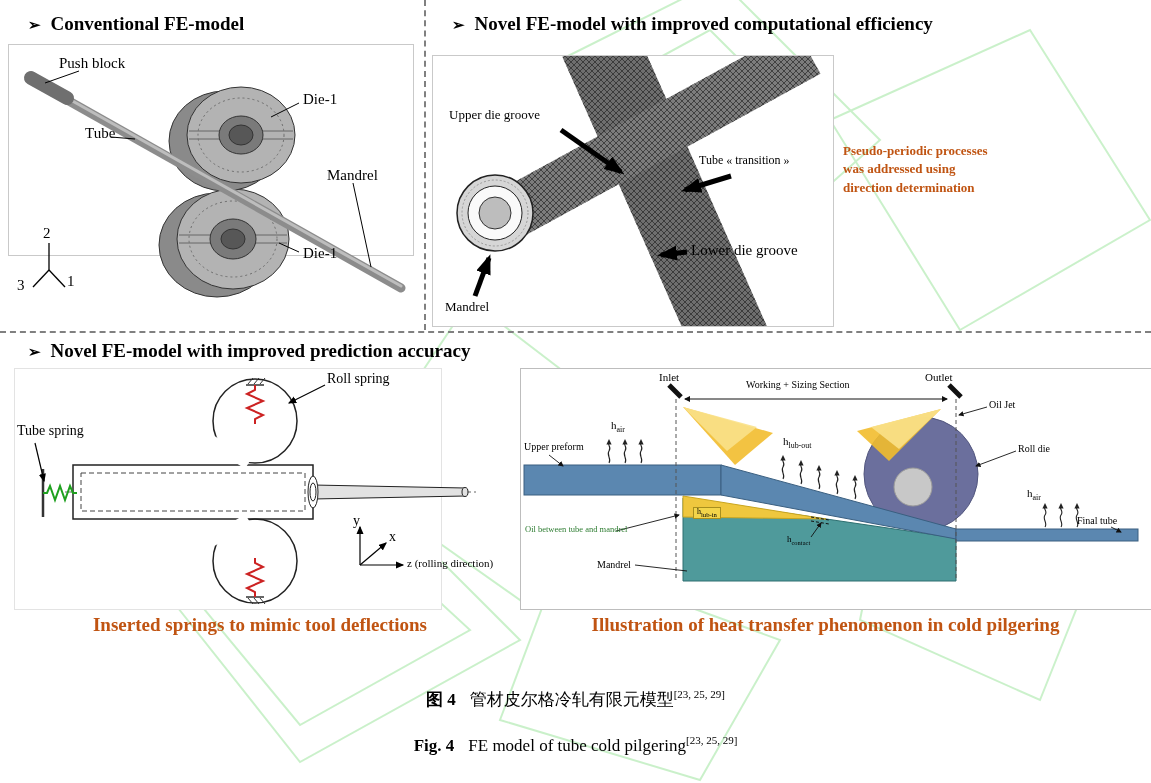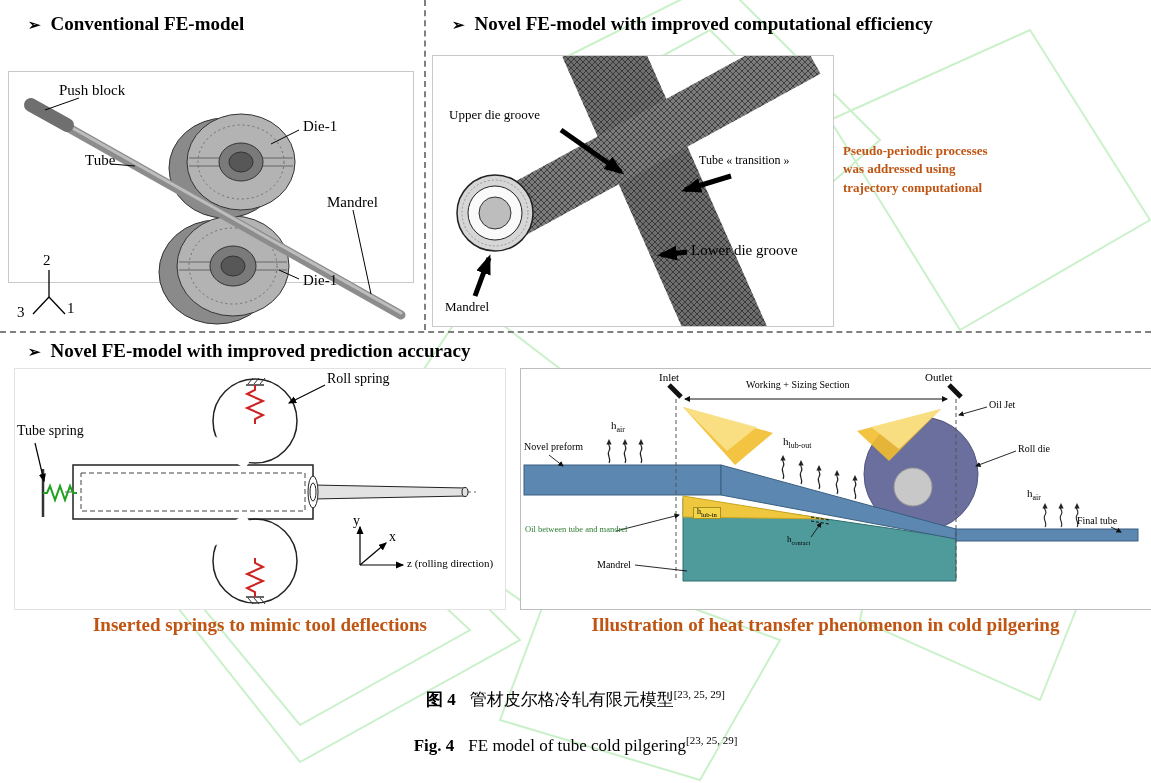--- a/index.html
+++ b/index.html
@@ -50,21 +50,21 @@
   </svg>
 
   <div class="dash-v" style="left:424px; top:0; height:330px;"></div>
   <div class="dash-h" style="left:0; top:331px; width:1151px;"></div>
 
   <div class="heading" style="left:28px; top:13px;">
     <span class="bullet">➢</span>
     <span>Conventional FE-model</span>
   </div>
 
-  <div class="panel" style="left:8px; top:71px; width:406px; height:212px;">
+  <div class="panel" style="left:8px; top:44px; width:406px; height:212px;">
     <svg width="404" height="270" viewBox="0 0 404 270">
 
       <g>
         <ellipse cx="208" cy="200" rx="58" ry="52" fill="#8a8a8a" stroke="#333"></ellipse>
         <ellipse cx="224" cy="194" rx="56" ry="50" fill="#b3b3b3" stroke="#333"></ellipse>
         <ellipse cx="224" cy="194" rx="44" ry="38" fill="none" stroke="#6d6d6d" stroke-dasharray="2,3"></ellipse>
         <line x1="170" y1="190" x2="278" y2="190" stroke="#666"></line>
         <line x1="170" y1="198" x2="278" y2="198" stroke="#666"></line>
         <ellipse cx="224" cy="194" rx="23" ry="20" fill="#7a7a7a" stroke="#333"></ellipse>
         <ellipse cx="224" cy="194" rx="12" ry="10" fill="#575757" stroke="#333"></ellipse>
@@ -148,29 +148,29 @@
     </svg>
     <span class="lbl lblB" style="left:16px; top:52px;">Upper die groove</span>
     <span class="lbl lblB" style="left:266px; top:98px; font-size:12px;">Tube « transition »</span>
     <span class="lbl lblB" style="left:258px; top:186px; font-size:15px;">Lower die groove</span>
     <span class="lbl lblB" style="left:12px; top:244px;">Mandrel</span>
   </div>
 
   <div class="note orange" style="left:843px; top:142px; width:305px;">
     <div>Pseudo-periodic processes</div>
     <div>was addressed using</div>
-    <div>trajectory computational</div>
+    <div>direction determination</div>
   </div>
 
   <div class="heading" style="left:28px; top:340px;">
     <span class="bullet">➢</span>
     <span>Novel FE-model with improved prediction accuracy</span>
   </div>
 
-  <div class="panel" style="left:14px; top:368px; width:492px; height:242px; border-color:#e3e3e3;">
+  <div class="panel" style="left:14px; top:368px; width:428px; height:242px; border-color:#e3e3e3;">
     <svg width="490" height="240" viewBox="0 0 490 240">
       <defs>
         <marker id="arrC" markerWidth="8" markerHeight="8" refX="6" refY="3" orient="auto">
           <path d="M0 0 L7 3 L0 6 Z" fill="#000"></path>
         </marker>
       </defs>
 
       <g>
         <line x1="50" y1="123" x2="462" y2="123" stroke="#666" stroke-width="1" stroke-dasharray="10,3,2,3"></line>
         <rect x="58" y="96" width="240" height="54" fill="#fff" stroke="#222" stroke-width="1.5"></rect>
@@ -301,21 +301,21 @@
       <g stroke="#111" stroke-width="1" stroke-dasharray="3,2">
         <line x1="290" y1="148" x2="308" y2="151"></line>
         <line x1="290" y1="152" x2="308" y2="155"></line>
       </g>
     </svg>
     <span class="lbl lblD hl" style="left:138px; top:2px;">Inlet</span>
     <span class="lbl lblD hl" style="left:404px; top:2px;">Outlet</span>
     <span class="lbl lblD" style="left:225px; top:10px; width:140px; text-align:left; white-space:normal;">Working + Sizing Section</span>
     <span class="lbl lblD" style="left:468px; top:30px;">Oil Jet</span>
     <span class="lbl lblD" style="left:497px; top:74px;">Roll die</span>
-    <span class="lbl lblD" style="left:3px; top:72px;">Novel preform</span>
+    <span class="lbl lblD" style="left:3px; top:72px;">Upper preform</span>
     <span class="lbl lblD hl" style="left:90px; top:50px;"><span>h</span><sub>air</sub></span>
     <span class="lbl lblD hl" style="left:262px; top:66px;"><span>h</span><sub>lub-out</sub></span>
     <span class="lbl boxed-lbl" style="position:absolute; left:172px; top:138px;"><span>h</span><sub>lub-in</sub></span>
     <span class="lbl lblD" style="left:266px; top:166px; font-size:9px;"><span>h</span><sub>contact</sub></span>
     <span class="lbl green-lbl" style="left:4px; top:156px;">Oil between tube and mandrel</span>
     <span class="lbl lblD" style="left:76px; top:190px;">Mandrel</span>
     <span class="lbl lblD hl" style="left:506px; top:118px;"><span>h</span><sub>air</sub></span>
     <span class="lbl lblD" style="left:556px; top:146px;">Final tube</span>
   </div>
 

